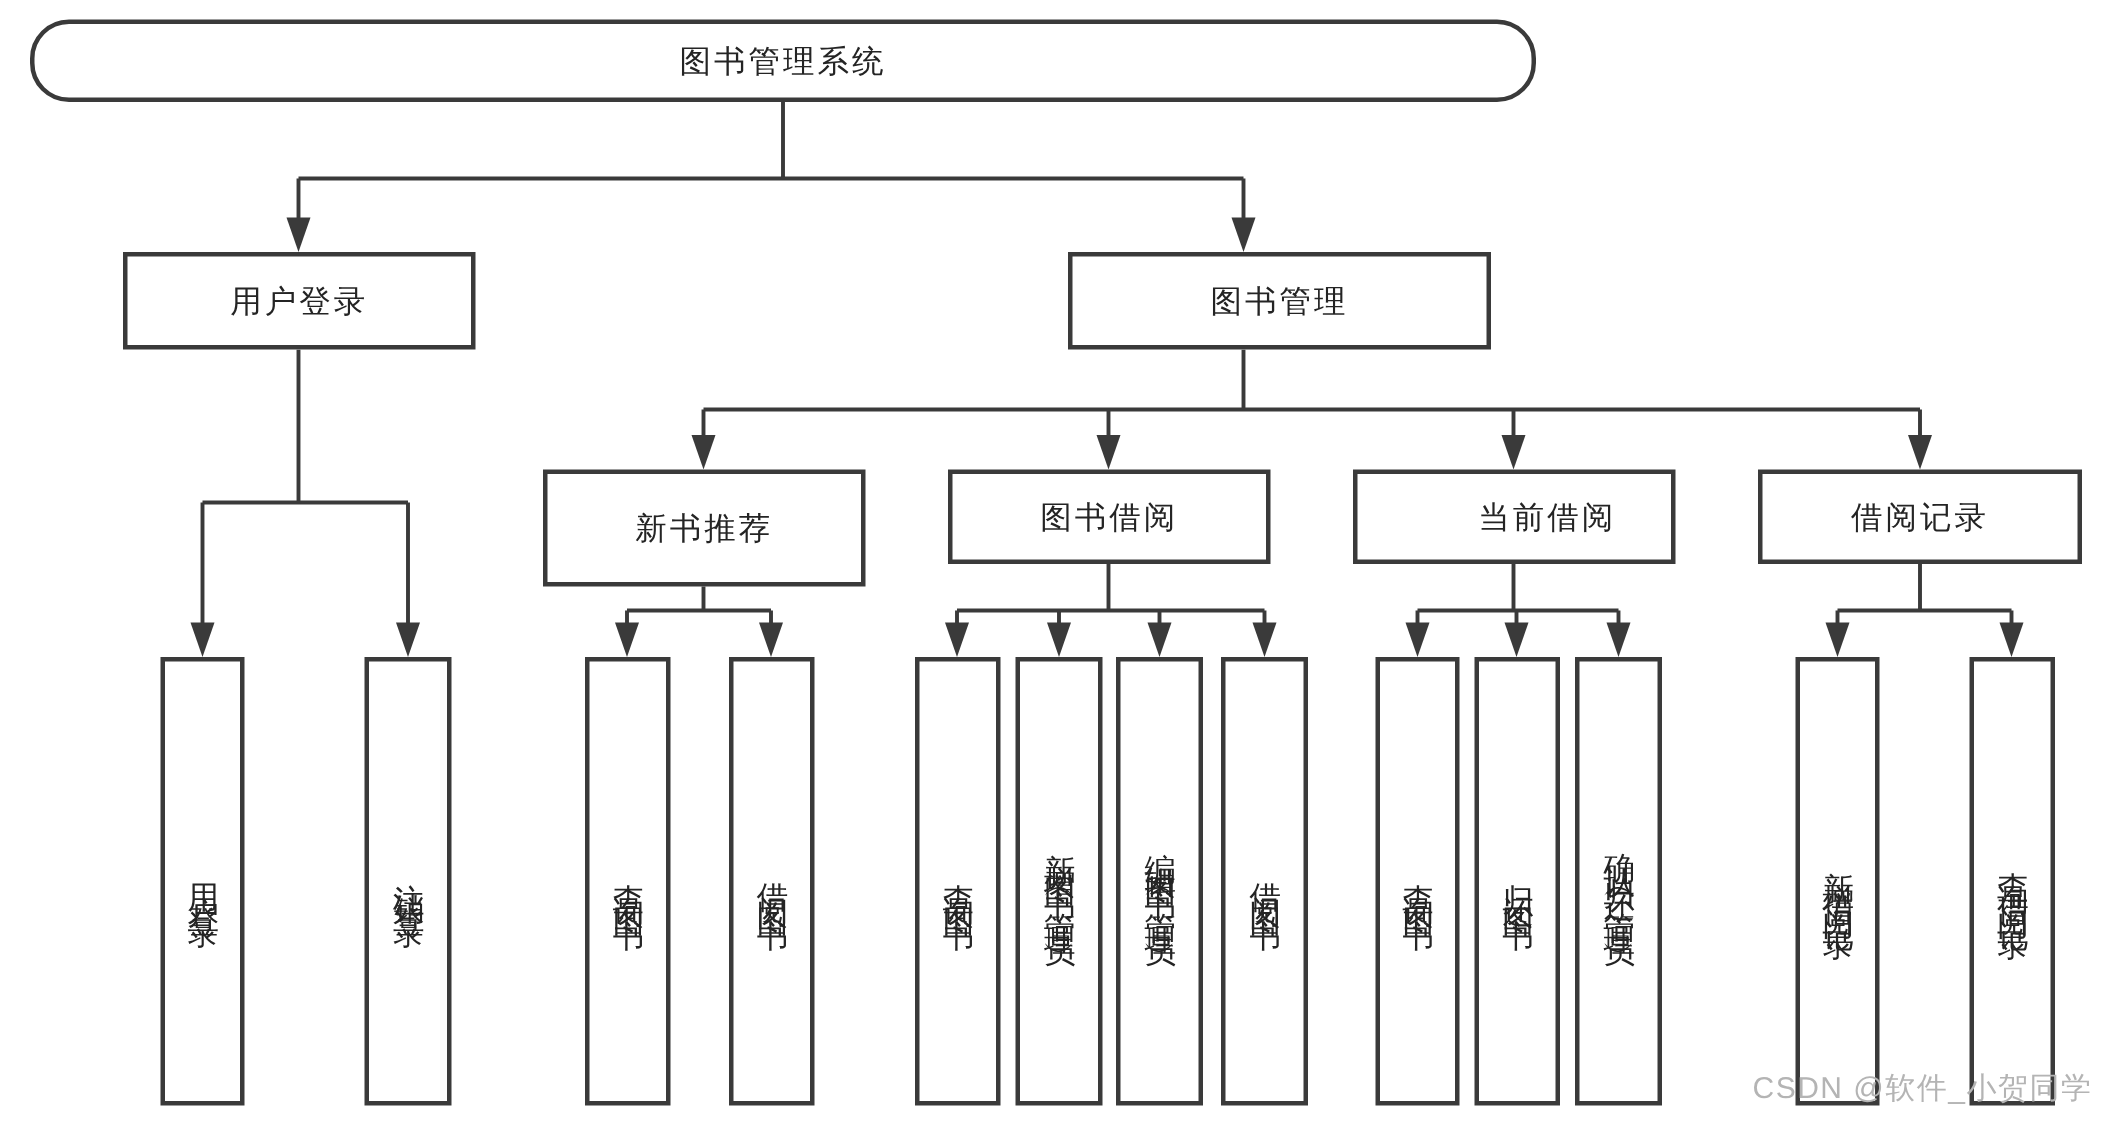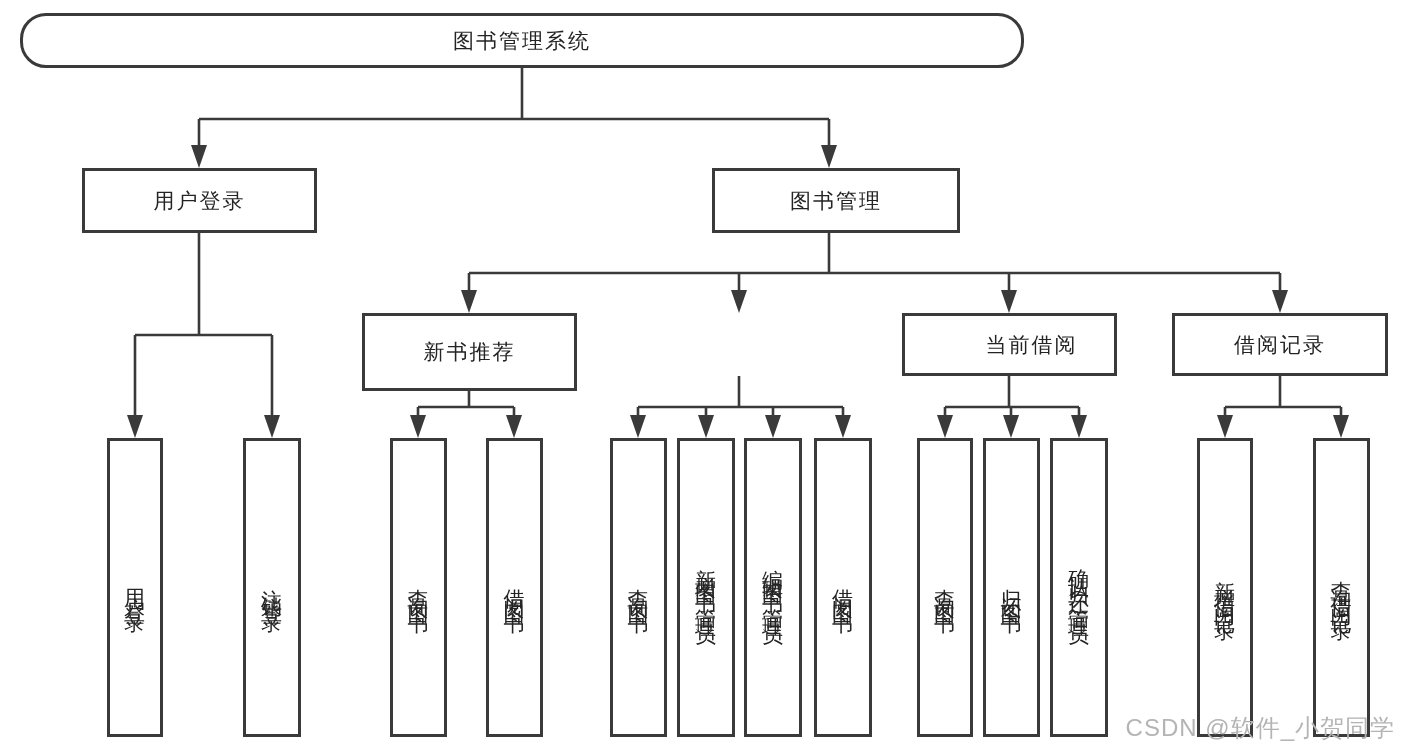--- a/index.html
+++ b/index.html
@@ -54,21 +54,21 @@
     writing-mode: vertical-rl;
     text-orientation: mixed;
     letter-spacing: 8px;
     line-height: 1;
     white-space: normal;
   }
   #watermark {
     position: absolute;
     right: 10px;
     top: 712px;
-    font-size: 24px;
+    font-size: 20px;
     letter-spacing: 1px;
     color: var(--watermark);
     margin-left: 43px;
   }
 </style>
 </head>
 <body>
 
 <div id="stage">
 
@@ -113,23 +113,24 @@
       <polygon points="1003,415 1019,415 1011,438"></polygon>
       <polygon points="1071,415 1087,415 1079,438"></polygon>
       <polygon points="1217,415 1233,415 1225,438"></polygon>
       <polygon points="1333,415 1349,415 1341,438"></polygon>
     </g>
   </svg>
 
   <div class="node" style="left:20px; top:13px; width:1004px; height:55px;border-radius:26px;">图书管理系统</div>
 
   <div class="node" style="left:82px; top:168px; width:235px; height:65px;">用户登录</div>
-  <div class="node" style="left:712px; top:168px; width:248px; height:65px;">图书管理</div>
+  <div class="node" style="left:712px; top:168px; width:282px; height:65px;">图书管理</div>
 
   <div class="node" style="left:362px; top:313px; width:215px; height:78px;">新书推荐</div>
+  <div class="node" style="left:632px; top:313px; width:215px; height:63px;">图书借阅</div>
   <div class="node" style="left:902px; top:313px; width:215px; height:63px;padding-left:44px;">当前借阅</div>
   <div class="node" style="left:1172px; top:313px; width:216px; height:63px;">借阅记录</div>
 
   <div class="node vertical" style="left:107px; top:438px; width:56px; height:299px;">用户登录</div>
   <div class="node vertical" style="left:243px; top:438px; width:58px; height:299px;">注销登录</div>
 
   <div class="node vertical" style="left:390px; top:438px; width:57px; height:299px;">查询图书</div>
   <div class="node vertical" style="left:486px; top:438px; width:57px; height:299px;">借阅图书</div>
 
   <div class="node vertical" style="left:610px; top:438px; width:57px; height:299px;">查询图书</div>

